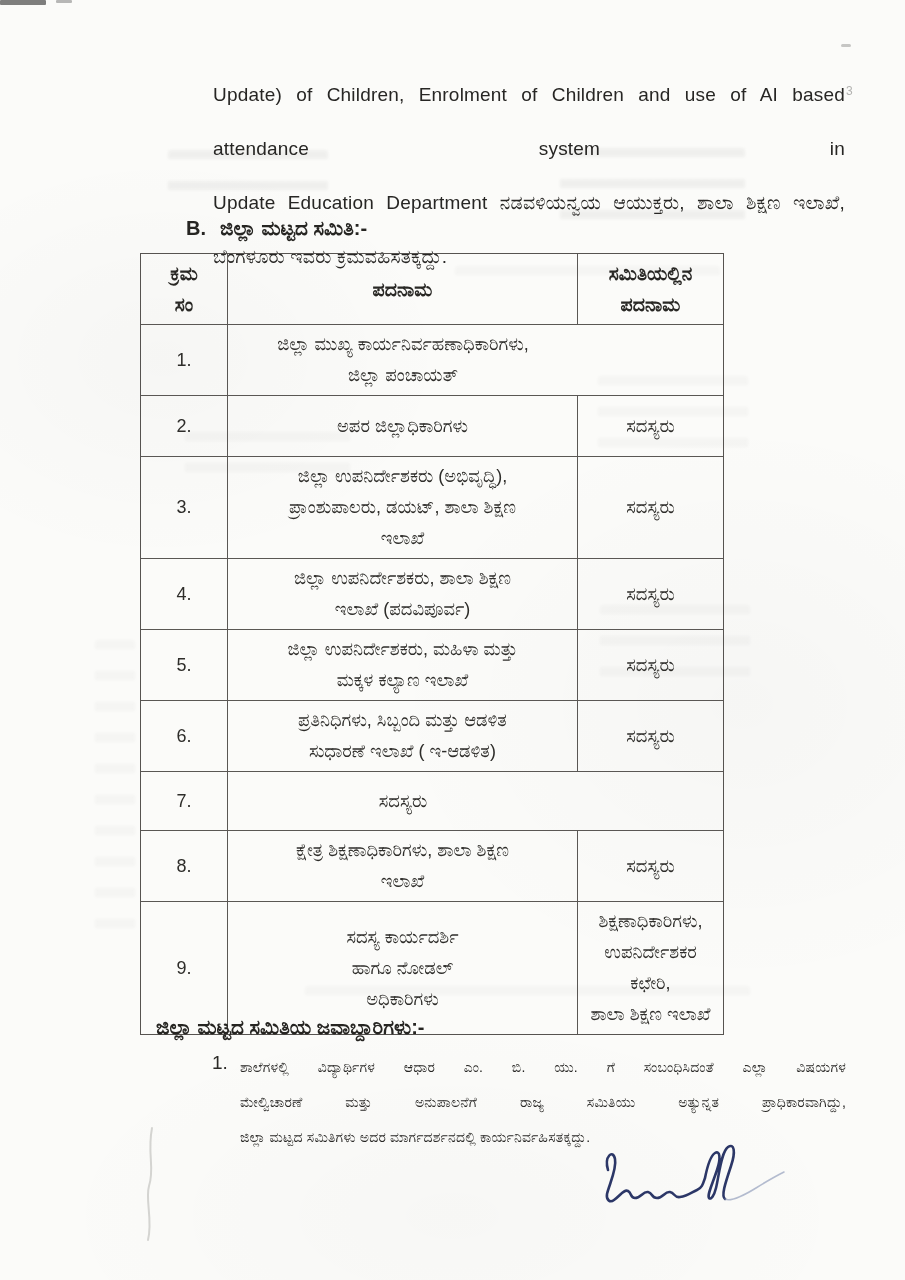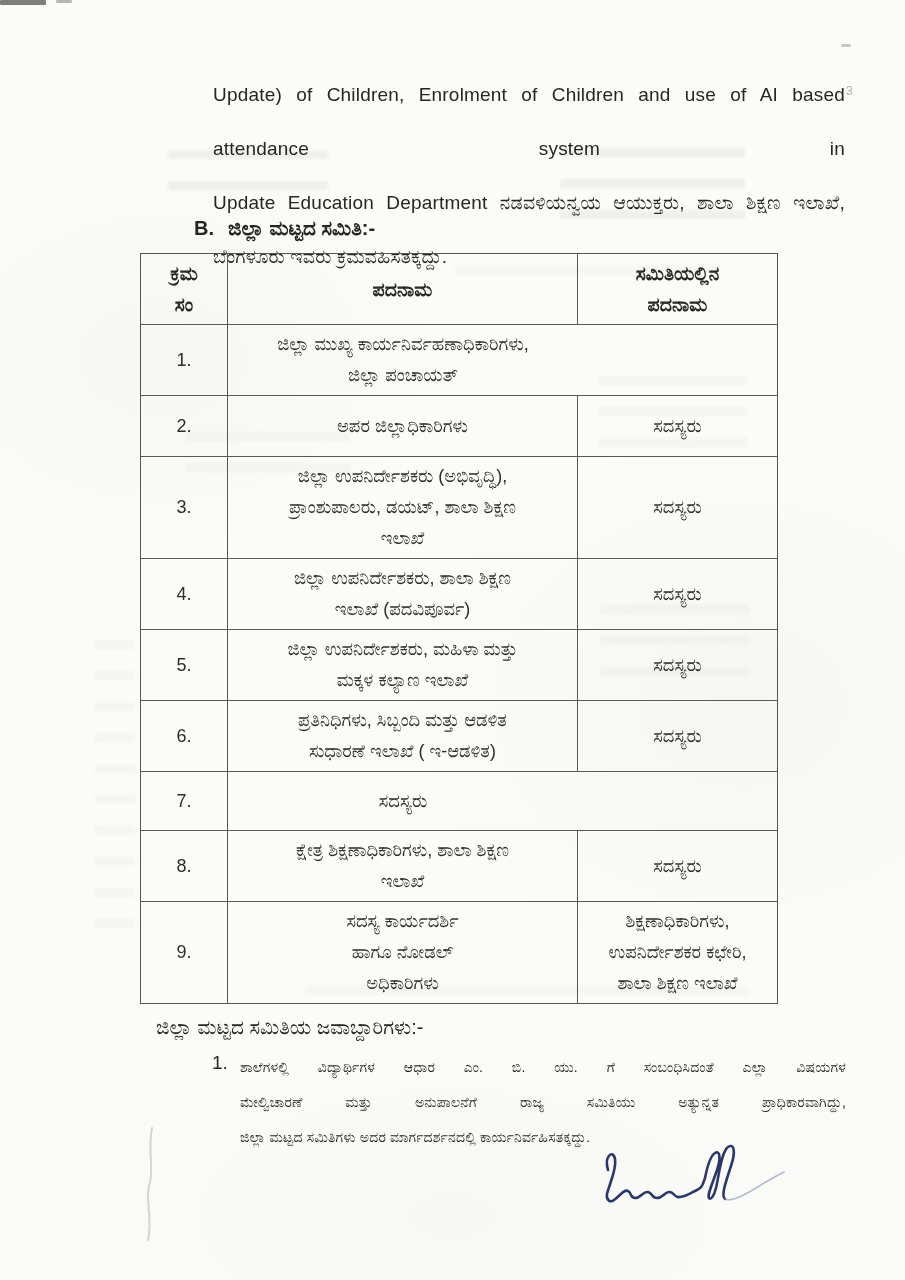--- a/index.html
+++ b/index.html
@@ -27,41 +27,41 @@
     background:repeating-linear-gradient(180deg, rgba(110,110,110,0.15) 0 9px, transparent 9px 31px);
     border-radius:3px; }
   .ghost.faint { opacity:.3; }
 
   
   .intro { position:absolute; left:213px; top:68px; width:632px;
     font-size:19px; line-height:54px; color:#272624; letter-spacing:.2px; }
   .jline { text-align:justify; text-align-last:justify; }
 
   
-  .sec-heading { position:absolute; left:186px; top:217px; font-size:20px; font-weight:bold; color:#262522;margin-left:8px; }
+  .sec-heading { position:absolute; left:186px; top:217px; font-size:20px; font-weight:bold; color:#262522; }
   .sec-heading .pfx { margin-right:14px; }
 
   
-  .ctable { position:absolute; left:140px; top:253px; width:638px;
+  .ctable { position:absolute; left:140px; top:253px; width:584px;
     border:1.5px solid #565350; background:transparent; }
   .tr { display:grid; grid-template-columns:87px 350px 1fr; border-bottom:1.4px solid #5a5754; }
   .tr:last-child { border-bottom:none; }
   .td { display:flex; flex-direction:column; justify-content:center; align-items:center;
     text-align:center; padding:4px 8px; font-size:18px; line-height:31px; color:#2e2d2a;
     border-right:1.4px solid #5a5754; white-space:pre-line; }
   .td:last-child { border-right:none; }
   .th { font-weight:bold; font-size:19px; color:#292825; }
   .tr:nth-child(1){min-height:64px} .tr:nth-child(2){min-height:71px}
   .tr:nth-child(3){min-height:61px} .tr:nth-child(4){min-height:100px}
   .tr:nth-child(5){min-height:64px} .tr:nth-child(6){min-height:68px}
   .tr:nth-child(7){min-height:69px} .tr:nth-child(8){min-height:59px}
   .tr:nth-child(9){min-height:68px} .tr:nth-child(10){min-height:100px}
 
   
-  .resp-heading { position:absolute; left:156px; top:1016px; font-size:20px; font-weight:normal; color:#262522; }
+  .resp-heading { position:absolute; left:156px; top:1016px; font-size:20px; font-weight:bold; color:#262522; }
   .resp-num { position:absolute; left:212px; top:1052px; font-size:19px; color:#2b2a27; }
   .resp-text { position:absolute; left:240px; top:1050px; width:606px;
     font-size:14px; line-height:35px; color:#272624; letter-spacing:.2px; }
 
   .signature-svg { position:absolute; left:598px; top:1140px; }
   .crease-svg { position:absolute; left:136px; top:1126px; }
 </style>
 </head>
 <body>
 

